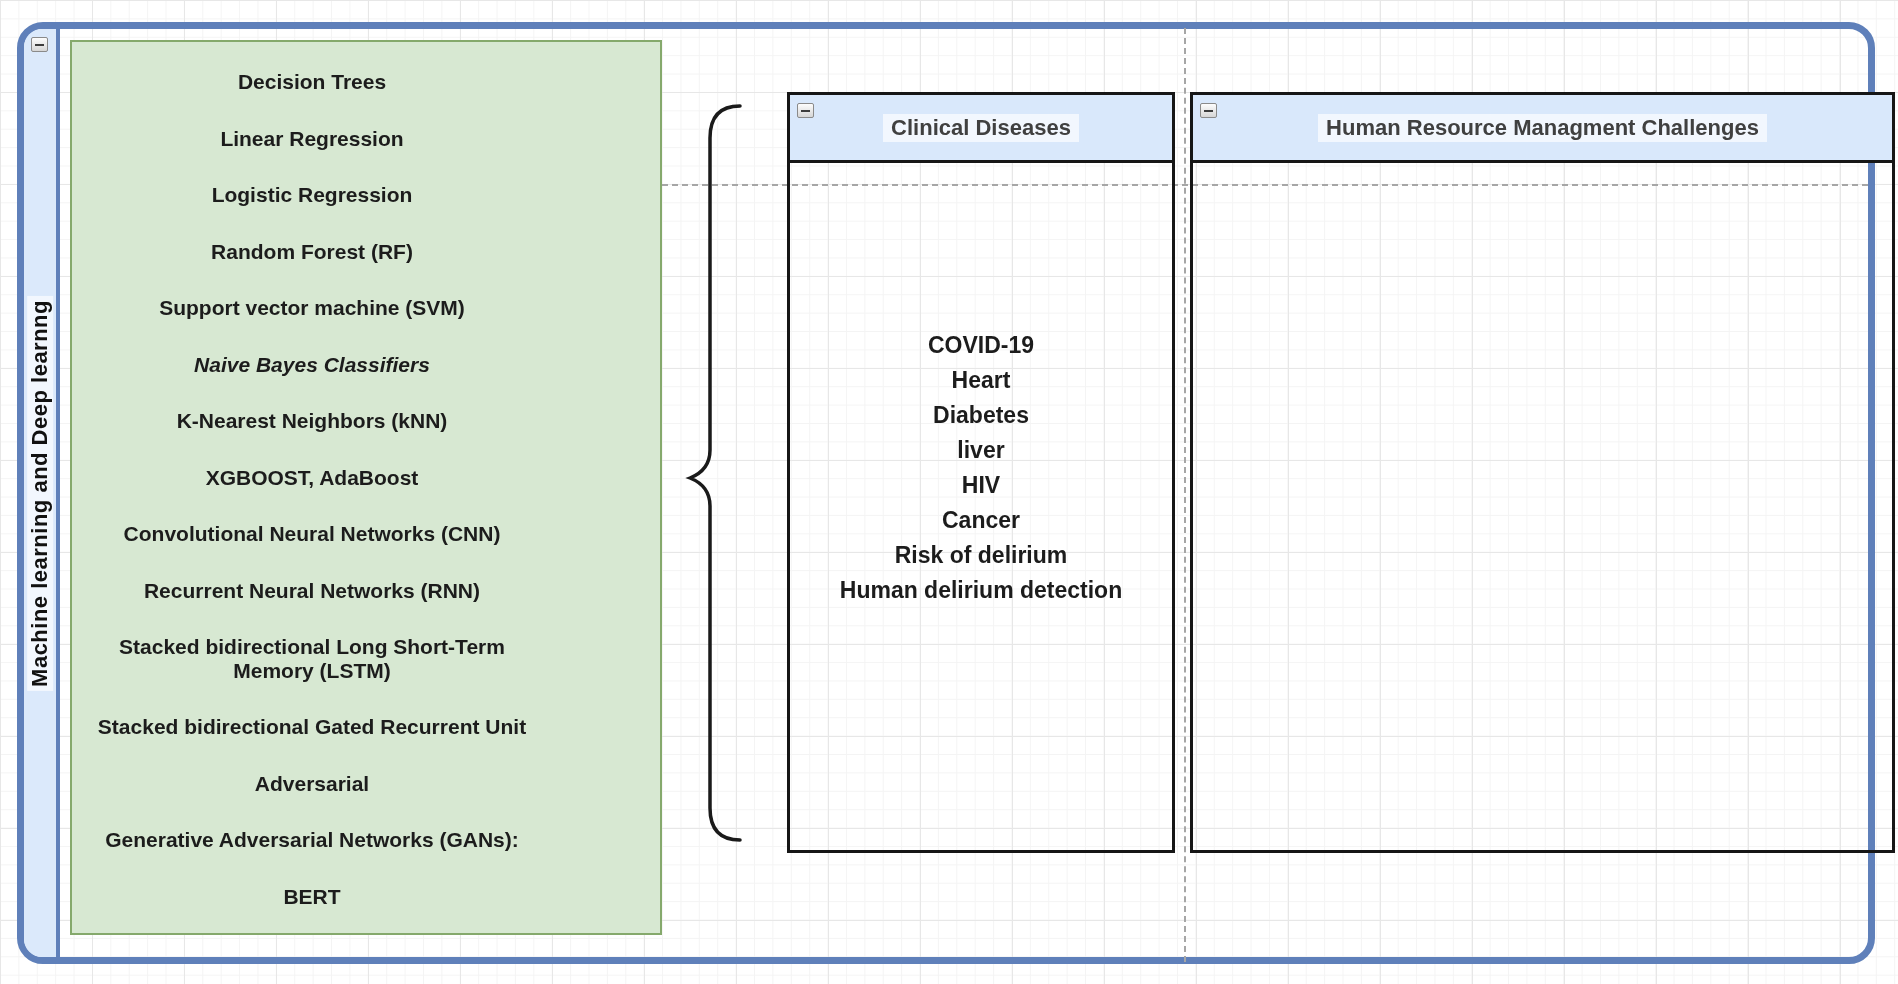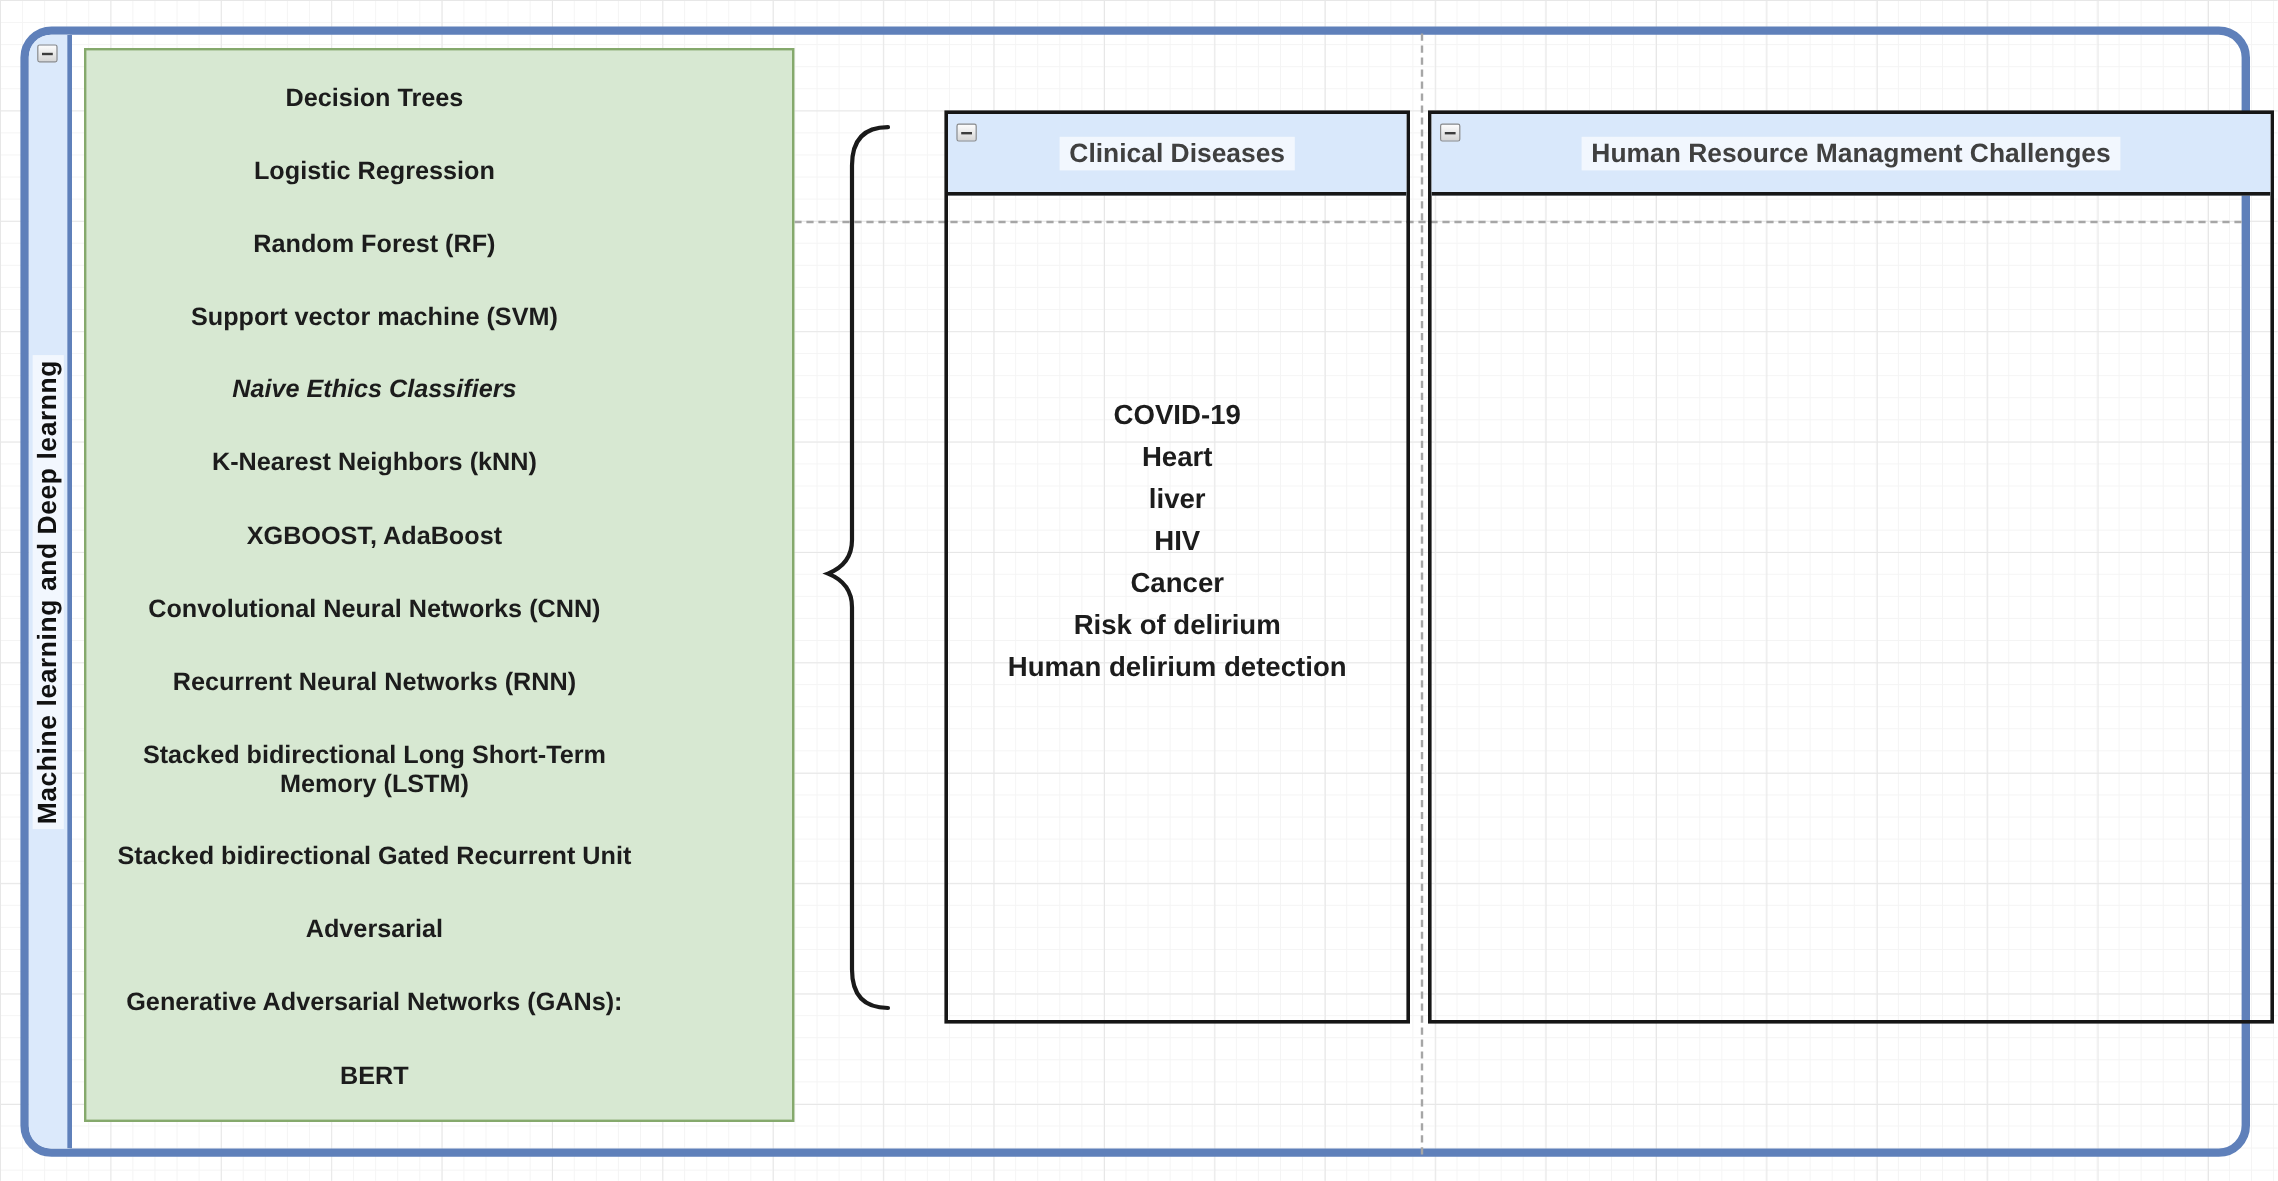--- a/index.html
+++ b/index.html
@@ -102,24 +102,25 @@
   </div>
 </div>
 
 <div class="abs dash-h"></div>
 <div class="abs dash-v"></div>
 
 <div class="abs green-panel">
   <div class="green-list">
 
   <div class="green-item">Decision Trees</div>
+      <div class="green-item">Linear Regression</div>
       <div class="green-item">Logistic Regression</div>
       <div class="green-item">Random Forest (RF)</div>
       <div class="green-item">Support vector machine (SVM)</div>
-      <div class="green-item italic">Naive Ethics Classifiers</div>
+      <div class="green-item italic">Naive Bayes Classifiers</div>
       <div class="green-item">K-Nearest Neighbors (kNN)</div>
       <div class="green-item">XGBOOST, AdaBoost</div>
       <div class="green-item">Convolutional Neural Networks (CNN)</div>
       <div class="green-item">Recurrent Neural Networks (RNN)</div>
       <div class="green-item">Stacked bidirectional Long Short-Term Memory (LSTM)</div>
       <div class="green-item">Stacked bidirectional  Gated Recurrent Unit</div>
       <div class="green-item">Adversarial</div>
       <div class="green-item">Generative Adversarial Networks (GANs):</div>
       <div class="green-item">BERT</div>
     </div>
@@ -131,20 +132,21 @@
 
 <div class="abs tbox clinical">
   <div class="tbox-header">
     <span class="collapse-icon"></span>
     <span class="tbox-title">Clinical Diseases</span>
   </div>
   <div class="tbox-body">
 
   <div class="tline">COVID-19</div>
       <div class="tline">Heart</div>
+      <div class="tline">Diabetes</div>
       <div class="tline">liver</div>
       <div class="tline">HIV</div>
       <div class="tline">Cancer</div>
       <div class="tline">Risk of delirium</div>
       <div class="tline">Human delirium detection</div>
     </div>
 </div>
 
 <div class="abs tbox hrbox">
   <div class="tbox-header">

